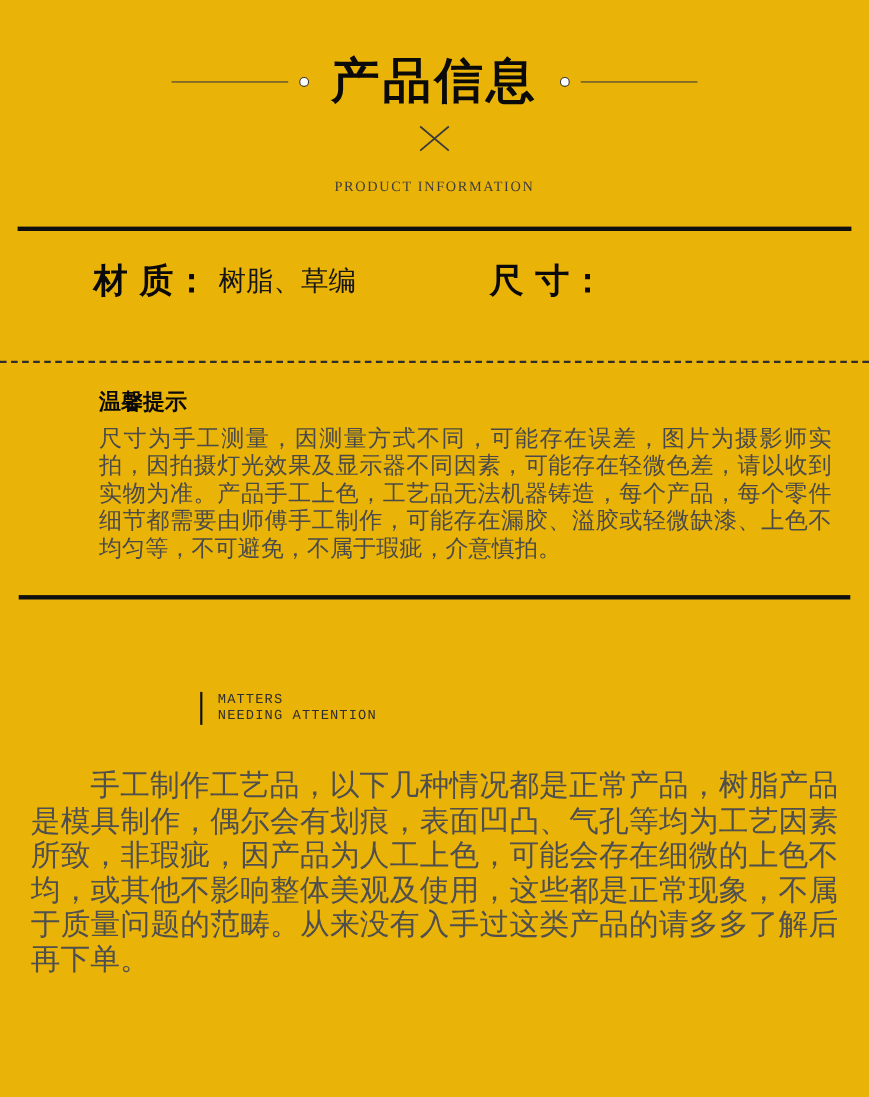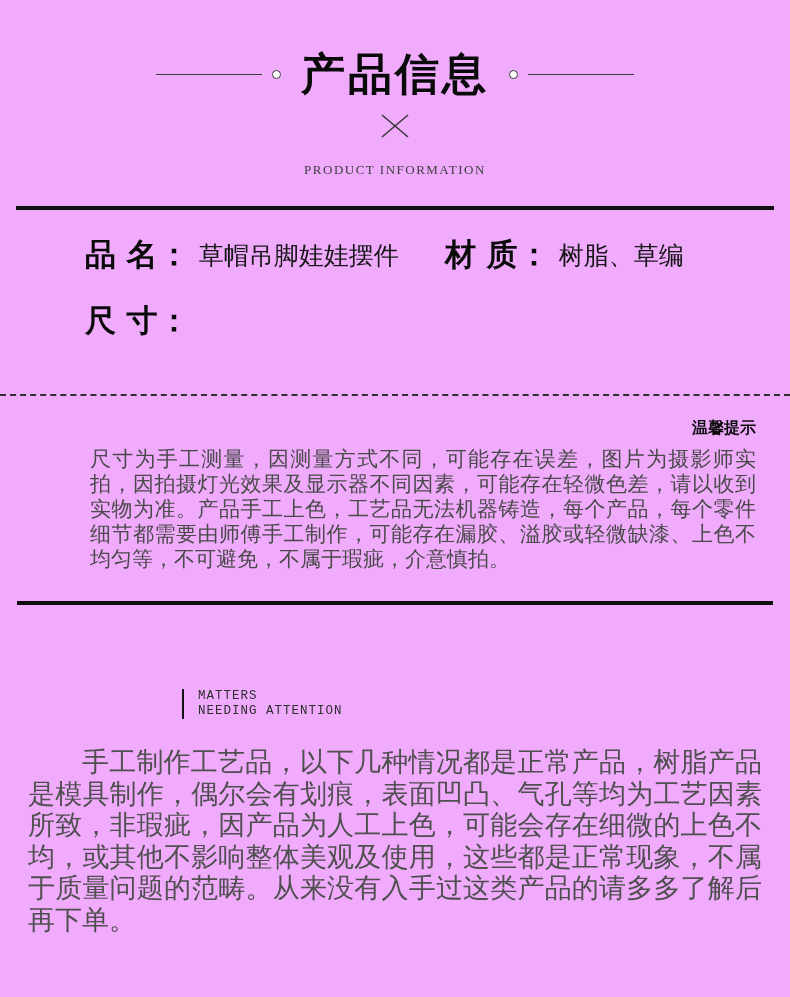--- a/index.html
+++ b/index.html
@@ -5,21 +5,21 @@
   * { margin: 0; padding: 0; box-sizing: border-box; }
   html, body { background: #ffffff; }
   body {
     width: 790px;
     min-height: 997px;
     margin: 0 auto;
     font-family: "Liberation Sans", "DejaVu Sans", sans-serif;
     color: #111;
     overflow-x: hidden;
   }
-  .page { position: relative; width: 790px; min-height: 997px; background: #f0abfc; }
+  .page { position: relative; width: 790px; min-height: 997px; background: #eab308; }
 
   
   .header { padding-top: 50px; text-align: center; }
   .title-row {
     display: flex; align-items: center; justify-content: center;
     gap: 10px;
   }
   .deco-line { width: 106px; height: 0; border-top: 1px solid #3a3a3a; }
   .deco-circle {
     width: 9px; height: 9px; border: 1px solid #3a3a3a;
@@ -49,38 +49,38 @@
     padding: 24px 0 26px 85px;
   }
   .detail-row { display: flex; align-items: center; white-space: nowrap; }
   .detail-label {
     font-size: 31px; font-weight: 700; color: #0a0a0a; letter-spacing: 1px;
   }
   .detail-value { font-size: 25px; color: #161616; margin-left: 8px; }
 
   
   .tips { padding: 22px 34px 16px 90px; }
-  .tips-heading { font-size: 16px; font-weight: 700; color: #0a0a0a; text-align: right; }
+  .tips-heading { font-size: 20px; font-weight: 700; color: #0a0a0a; }
   .tips-body {
     margin-top: 7px; width: 666px;
     font-size: 21px; line-height: 25px; color: #4a4a4a;
     text-align: justify;
   }
 
   
   .attention-label {
     margin: 84px 0 0 182px;
     border-left: 2px solid #111;
     padding-left: 14px;
     font-family: Liberation Mono, monospace;
     font-size: 12.5px; line-height: 15px; letter-spacing: 1px;
     color: #2f2f2f;
   }
   .attention-body {
-    margin: 28px auto 0; width: 734px;
+    margin: 40px auto 0; width: 734px;
     font-size: 27px; line-height: 31.5px; color: #4f4f4f;
     text-indent: 2em; text-align: justify;
   }
 </style>
 </head>
 <body>
 
 <div class="page">
 
   <div class="header">
@@ -95,24 +95,20 @@
       <line x1="4" y1="3" x2="30" y2="25" stroke="#3a3a3a" stroke-width="1.6"></line>
       <line x1="30" y1="3" x2="4" y2="25" stroke="#3a3a3a" stroke-width="1.6"></line>
     </svg>
     <div class="subtitle">PRODUCT INFORMATION</div>
   </div>
 
   <div class="rule-solid-1"></div>
 
   <div class="details">
     <div class="detail-row">
-      <span class="detail-label">品 名：</span>
-      <span class="detail-value">草帽吊脚娃娃摆件</span>
-    </div>
-    <div class="detail-row">
       <span class="detail-label">材 质：</span>
       <span class="detail-value">树脂、草编</span>
     </div>
     <div class="detail-row">
       <span class="detail-label">尺 寸：</span>
     </div>
   </div>
 
   <div class="rule-dashed"></div>
 

